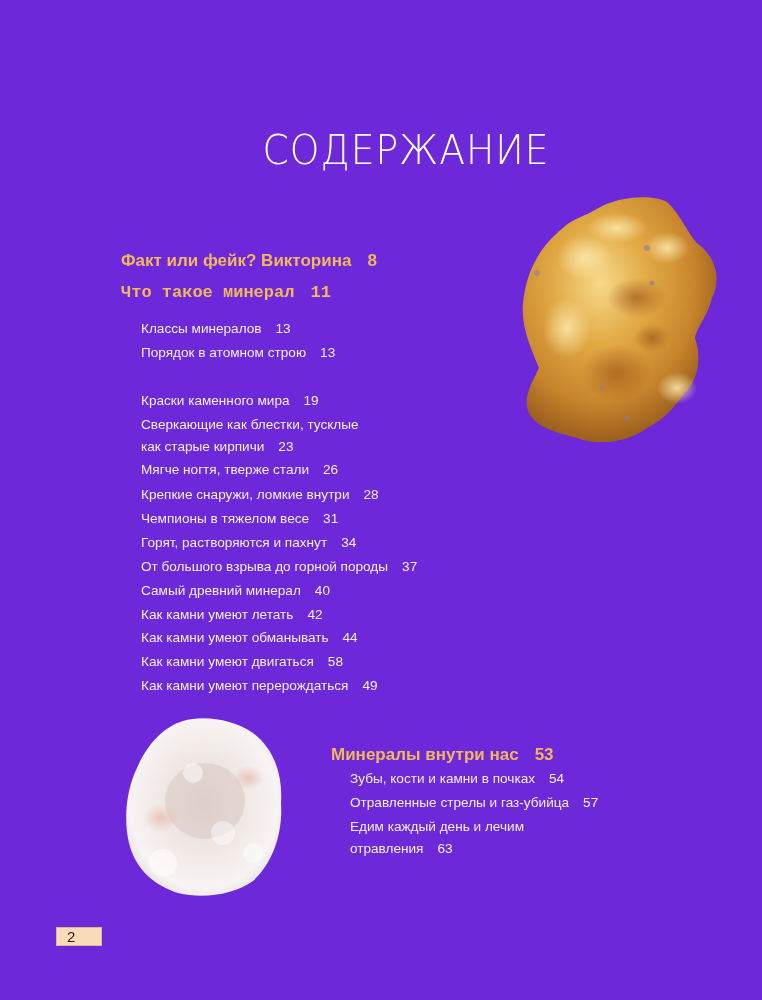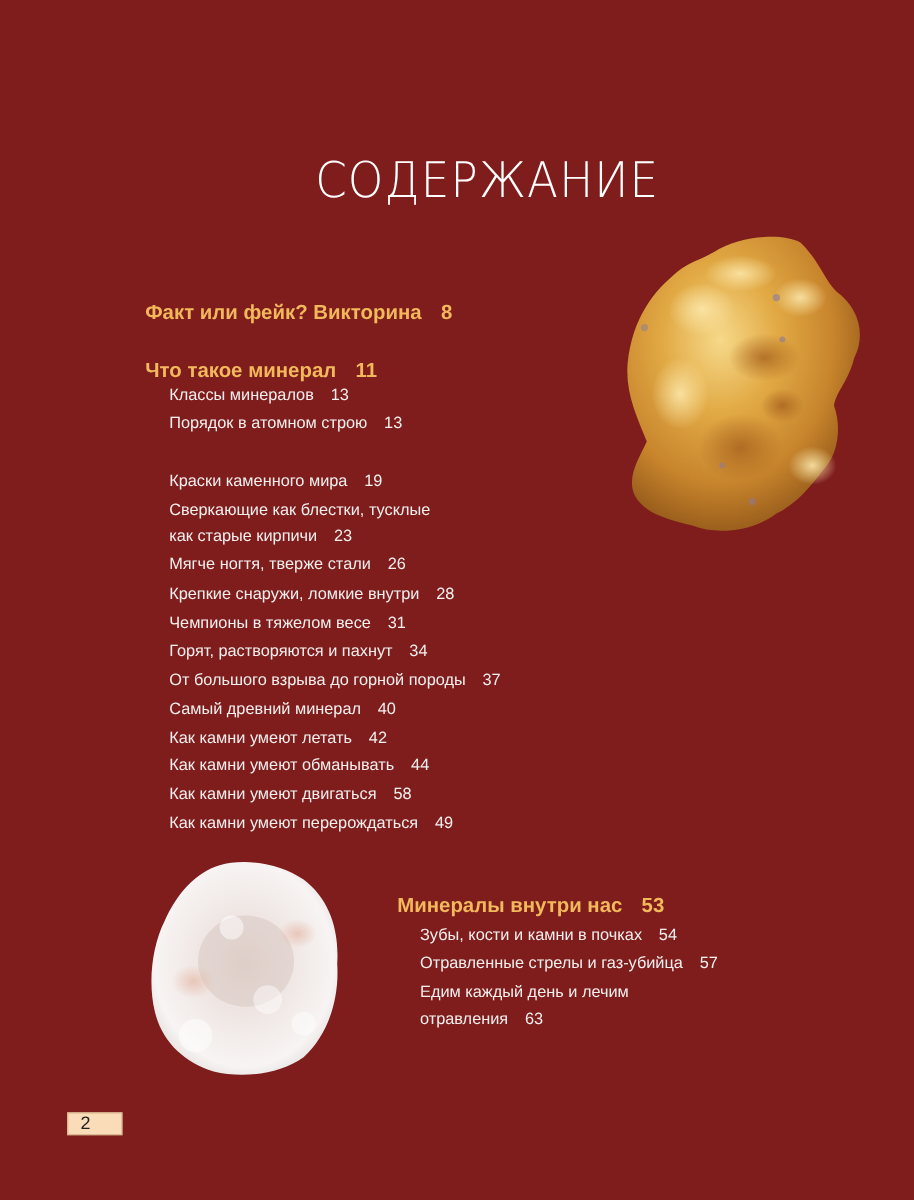--- a/index.html
+++ b/index.html
@@ -6,21 +6,21 @@
     html, body {
       width: 762px; height: 1000px;
       background: #231f20;
       overflow: hidden;
     }
     body {
       position: relative;
       font-family: "Liberation Sans", "DejaVu Sans", sans-serif;
       color: #f1efee;
     }
-    .page { position: absolute; left: 0; top: 0; width: 762px; height: 1000px; background: #7f1d1d; }
+    .page { position: absolute; left: 0; top: 0; width: 762px; height: 1000px; background: #6d28d9; }
 
     .title {
       position: absolute;
       left: 0; width: 812px;
       top: 126px;
       text-align: center;
       font-family: "DejaVu Sans", sans-serif;
       font-weight: 300;
       font-size: 41px;
       letter-spacing: 1px;
@@ -80,21 +80,21 @@
 
   <div class="title">СОДЕРЖАНИЕ</div>
 
   <div class="toc">
 
 
     <div class="h" style="left:121px; top:251px;">
       <span>Факт или фейк? Викторина</span><span class="pg">8</span>
     </div>
 
-    <div class="h" style="left:121px; top:299px;">
+    <div class="h" style="left:121px; top:283px;font-family:Liberation Mono, monospace;">
       <span>Что такое минерал</span><span class="pg">11</span>
     </div>
 
     <div class="s" style="left:141px; top:321px;">
       <span>Классы минералов</span><span class="pg">13</span>
     </div>
     <div class="s" style="left:141px; top:345px;">
       <span>Порядок в атомном строю</span><span class="pg">13</span>
     </div>
     <div class="s" style="left:141px; top:393px;">

